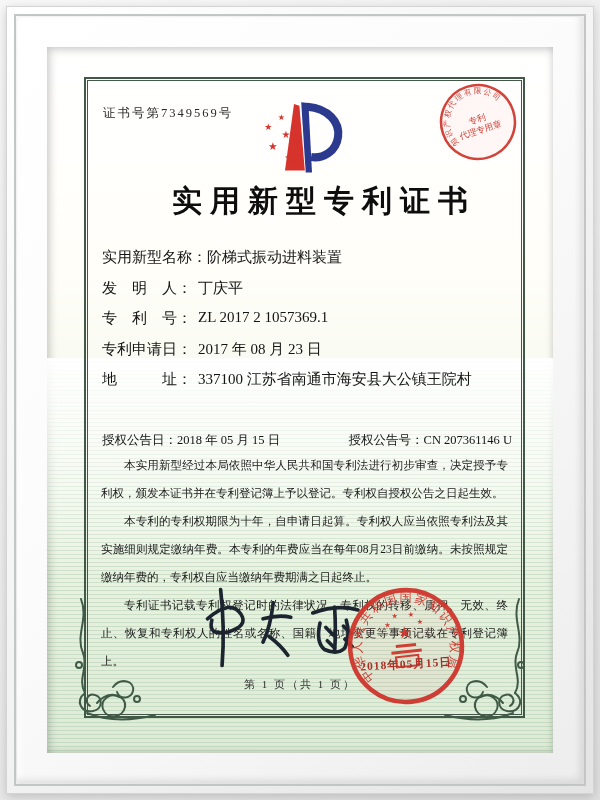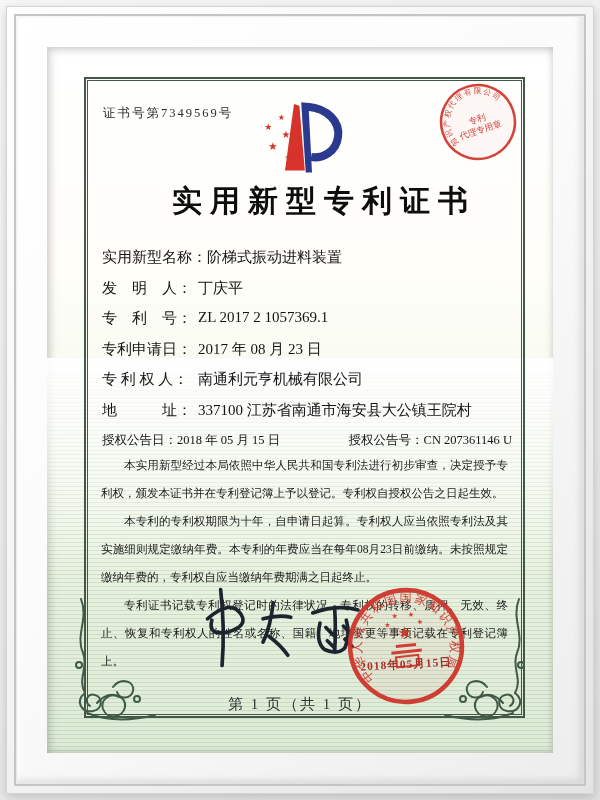--- a/index.html
+++ b/index.html
@@ -35,21 +35,21 @@
   .body-text{position:absolute;left:54px;top:404px;width:407px;font-size:11.5px;line-height:28px;text-align:justify;color:#1b1b1b;}
   .body-text p{margin:0;text-indent:2em;}
 
   .director{position:absolute;left:58px;top:576px;font-size:13.5px;letter-spacing:3px;line-height:34px;color:#141414;}
   .signature{position:absolute;left:140px;top:536px;width:190px;height:92px;}
 
   .agent-seal{position:absolute;left:390px;top:34px;width:82px;height:82px;transform:rotate(-18deg);opacity:.93;}
   .main-seal{position:absolute;left:298px;top:538px;width:122px;height:122px;transform:rotate(-6deg);opacity:.95;}
   .seal-date{position:absolute;left:299px;top:610px;width:120px;text-align:center;font-size:11.5px;font-weight:700;letter-spacing:1px;color:#a8322a;transform:rotate(-3deg);}
 
-  .footer{position:absolute;left:37px;top:648px;width:432px;text-align:center;font-size:15px;letter-spacing:2px;color:#333;}
+  .footer{position:absolute;left:37px;top:630px;width:432px;text-align:center;font-size:11px;letter-spacing:2px;color:#333;}
 </style>
 </head>
 <body>
 
 <div class="scene">
   <div class="frame-outer">
     <div class="frame-ridge"></div>
     <div class="frame-molding"></div>
 
     <div class="paper">
@@ -95,23 +95,20 @@
           <span class="field-label">实用新型名称：</span><span>阶梯式振动进料装置</span>
         </div>
         <div class="field-row">
           <span class="field-label">发　明　人：</span><span>丁庆平</span>
         </div>
         <div class="field-row">
           <span class="field-label">专　利　号：</span><span>ZL 2017 2 1057369.1</span>
         </div>
         <div class="field-row">
           <span class="field-label">专利申请日：</span><span>2017 年 08 月 23 日</span>
-        </div>
-        <div class="field-row">
-          <span class="field-label">专 利 权 人：</span><span>南通利元亨机械有限公司</span>
         </div>
         <div class="field-row">
           <span class="field-label">地　　　址：</span><span>337100 江苏省南通市海安县大公镇王院村</span>
         </div>
       </div>
 
       <div class="grant-row">
         <span><span>授权公告日：</span><span>2018 年 05 月 15 日</span></span>
         <span><span>授权公告号：</span><span>CN 207361146 U</span></span>
       </div>

